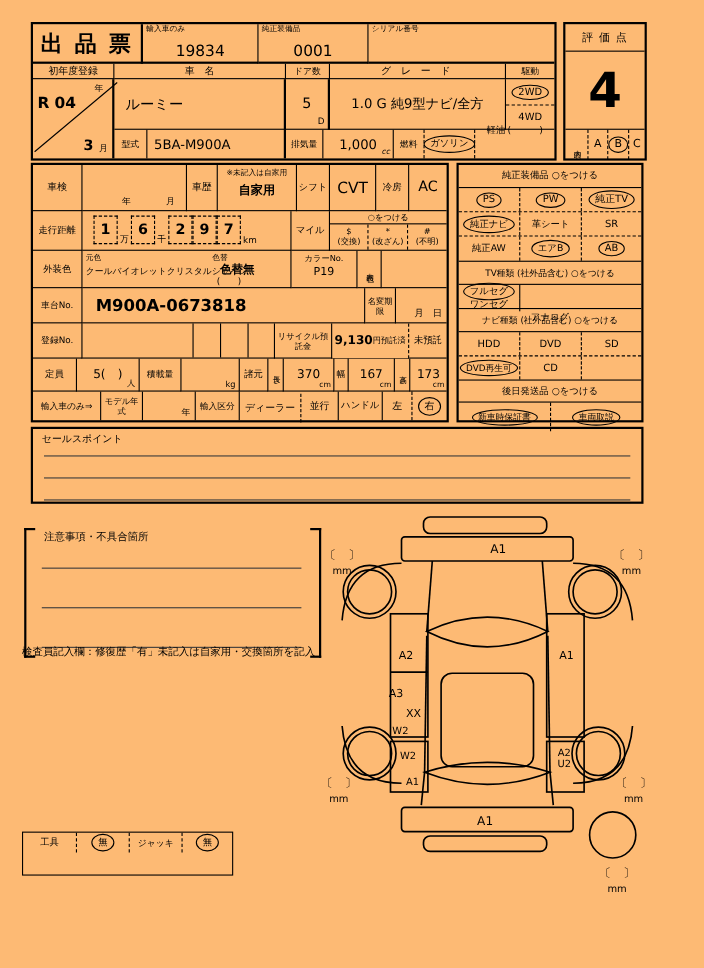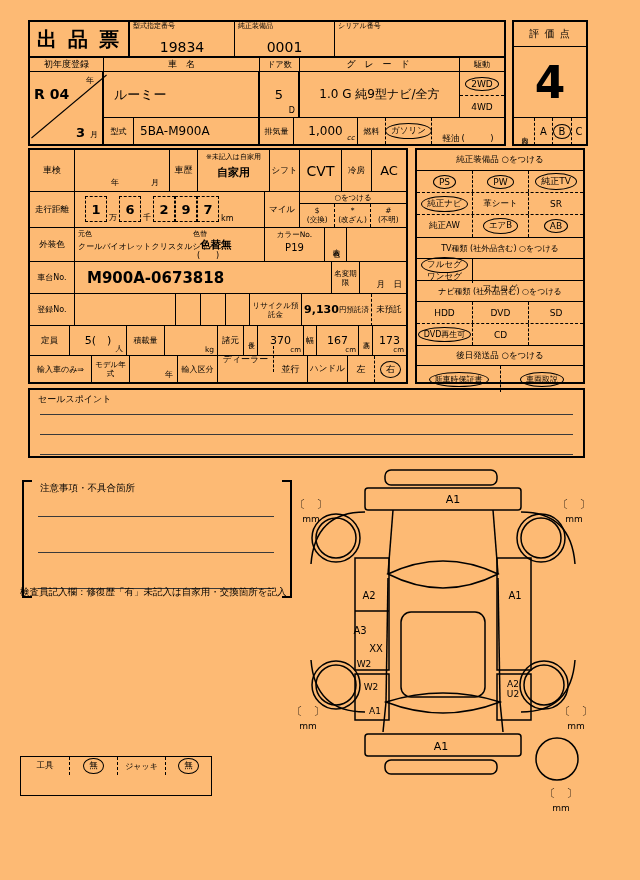--- a/index.html
+++ b/index.html
@@ -26,21 +26,21 @@
 </style>
 </head>
 <body>
 
 <div id="sheet">
 
   <div class="abs b2" style="left:28px;top:20px;width:478px;height:126px;">
 
     <div class="abs br2 bb2 ctr" style="left:0;top:0;width:100px;height:36px;font-size:20px;font-weight:bold;letter-spacing:2px;">出 品 票</div>
     <div class="abs br bb2" style="left:100px;top:0;width:105px;height:36px;">
-      <span class="lbl">型式指定番号</span>
+      <span class="lbl">輸入車のみ</span>
       <div class="ctr" style="height:100%;padding-top:8px;font-size:14px;">19834</div>
     </div>
     <div class="abs br bb2" style="left:205px;top:0;width:100px;height:36px;">
       <span class="lbl">純正装備品</span>
       <div class="ctr" style="height:100%;padding-top:8px;font-size:14px;">0001</div>
     </div>
     <div class="abs bb2" style="left:305px;top:0;width:169px;height:36px;">
       <span class="lbl">シリアル番号</span>
       <div class="ctr" style="height:100%;"></div>
     </div>
@@ -75,21 +75,21 @@
 
     <div class="abs br ctr" style="left:230px;top:96px;width:34px;height:26px;font-size:8px;">排気量</div>
     <div class="abs br" style="left:264px;top:96px;width:64px;height:26px;">
       <div class="ctr" style="height:100%;font-size:12px;">1,000</div>
       <span class="abs" style="right:2px;bottom:2px;font-size:7px;font-style:italic;">cc</span>
     </div>
     <div class="abs brd ctr" style="left:328px;top:96px;width:28px;height:26px;font-size:8px;">燃料</div>
     <div class="abs brd ctr" style="left:356px;top:96px;width:46px;height:26px;font-size:8.5px;">
         <span class="circ circled">ガソリン</span>
       </div>
-    <div class="abs ctr" style="left:402px;top:104px;width:72px;height:26px;font-size:8.5px;gap:2px;">
+    <div class="abs ctr" style="left:402px;top:84px;width:72px;height:26px;font-size:8.5px;gap:2px;">
       <span>軽油</span>
       <span>(　　　)</span>
     </div>
   </div>
 
   <div class="abs b2" style="left:512px;top:20px;width:76px;height:126px;">
     <div class="bb ctr" style="height:24px;font-size:10px;letter-spacing:1px;">評 価 点</div>
     <div class="bb ctr" style="height:70px;font-size:44px;font-weight:bold;">4</div>
     <div style="display:flex;height:27px;">
       <div class="brd ctr vtxt" style="width:20px;font-size:7px;line-height:1;">内装</div>
@@ -206,21 +206,21 @@
       <div class="ctr" style="height:100%;font-size:11px;">173</div>
       <span class="abs" style="right:2px;bottom:1px;font-size:7px;">cm</span>
     </div>
 
     <div class="abs br ctr" style="left:0;top:206px;width:62px;height:26px;font-size:8px;">輸入車のみ⇒</div>
     <div class="abs br ctr" style="left:62px;top:206px;width:38px;height:26px;font-size:7.5px;line-height:1.2;text-align:center;">モデル年式</div>
     <div class="abs br" style="left:100px;top:206px;width:48px;height:26px;">
       <span class="abs" style="right:4px;bottom:2px;font-size:8px;">年</span>
     </div>
     <div class="abs br ctr" style="left:148px;top:206px;width:40px;height:26px;font-size:8px;">輸入区分</div>
-    <div class="abs brd ctr" style="left:188px;top:196px;width:56px;height:26px;font-size:9px;">ディーラー</div>
+    <div class="abs brd ctr" style="left:188px;top:208px;width:56px;height:26px;font-size:9px;">ディーラー</div>
     <div class="abs br ctr" style="left:244px;top:206px;width:34px;height:26px;font-size:9px;">並行</div>
     <div class="abs br ctr" style="left:278px;top:206px;width:40px;height:26px;font-size:8.5px;">ハンドル</div>
     <div class="abs brd ctr" style="left:318px;top:206px;width:27px;height:26px;font-size:9px;">左</div>
     <div class="abs ctr" style="left:345px;top:206px;width:31px;height:26px;font-size:9px;">
         <span class="circ circled">右</span>
       </div>
   </div>
 
   <div class="abs b2" style="left:415px;top:148px;width:170px;height:236px;">
     <div class="bb ctr" style="height:20px;font-size:8.5px;">純正装備品 ○をつける</div>

